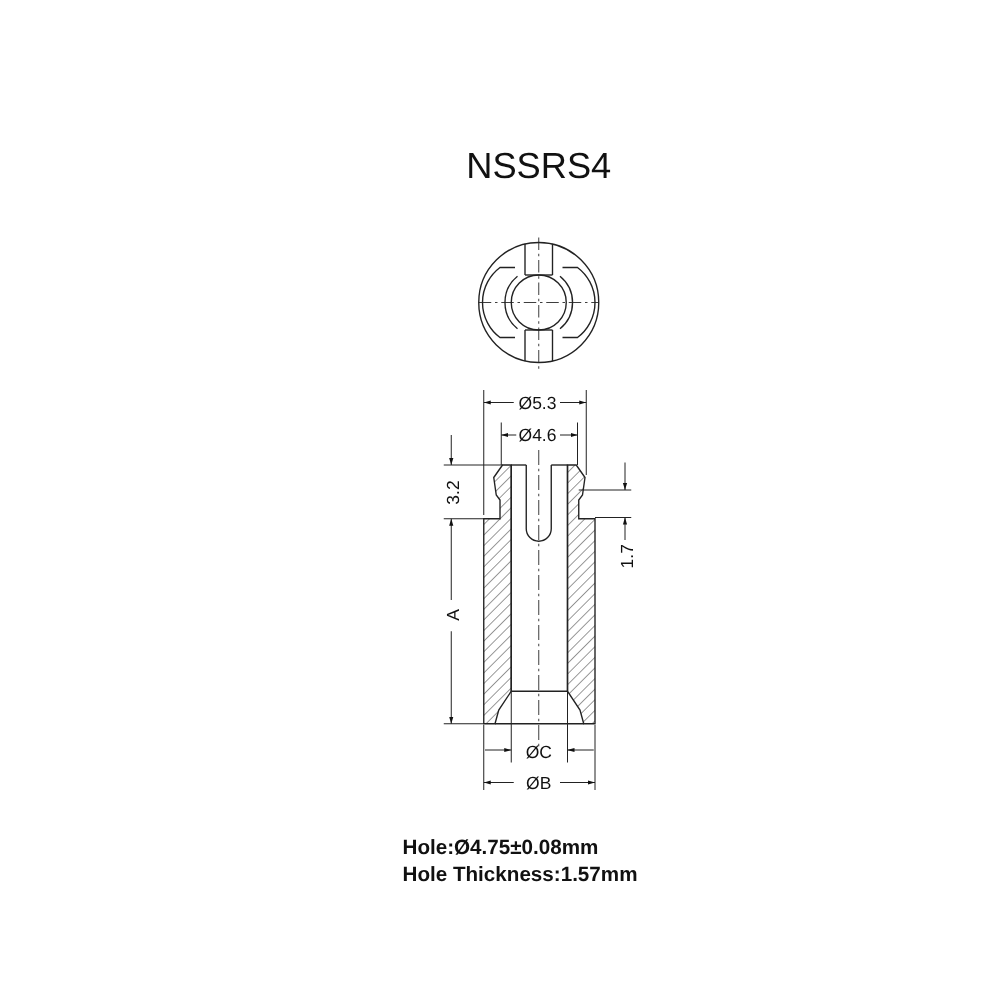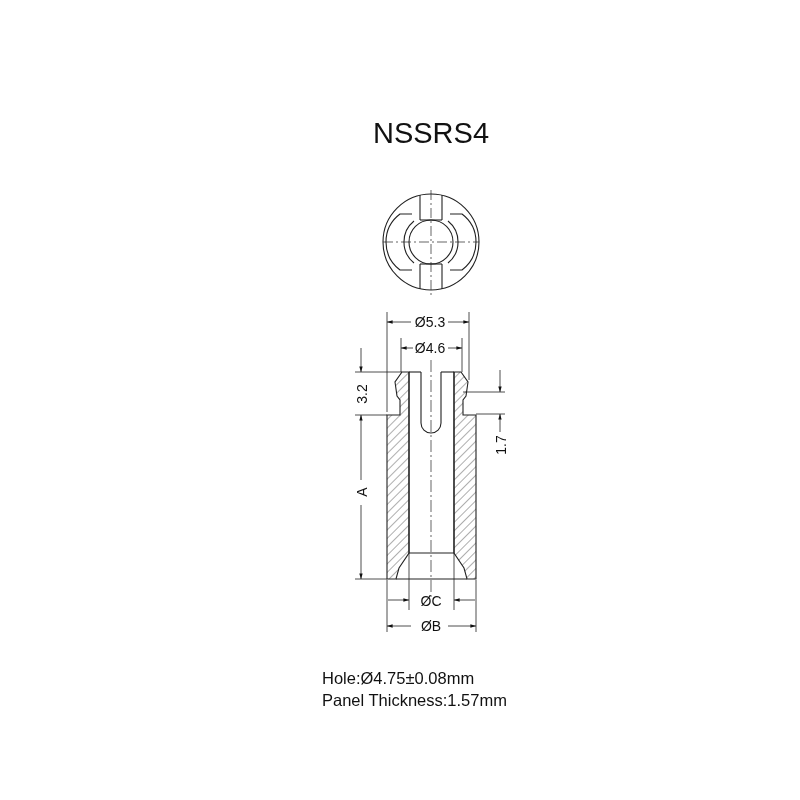--- a/index.html
+++ b/index.html
@@ -1,19 +1,19 @@
 <!DOCTYPE html>
 <html><head>
 <meta charset="utf-8">
 <style>
   html, body { margin: 0; padding: 0; background: #ffffff; }
   body { width: 800px; height: 800px; position: relative; overflow: hidden; font-family: "Liberation Sans", sans-serif; color: #111; }
   .title { position: absolute; left: 0; width: 862px; top: 117px; text-align: center; font-size: 29px; letter-spacing: 0px; }
   svg.drawing { position: absolute; left: 0; top: 0; }
-  .notes { position: absolute; left: 322px; top: 667px; font-size: 16.5px; line-height: 22px; }
+  .notes { position: absolute; left: 322px; top: 667px; font-size: 16.5px; line-height: 22px; font-weight: bold; }
   .dimtext { font-family: "Liberation Sans", sans-serif; font-size: 14px; fill: #111; }
 </style>
 </head>
 <body>
 
 <div class="title">NSSRS4</div>
 
 <svg class="drawing" width="800" height="800" viewBox="0 0 800 800">
   <defs>
     <pattern id="hatch" patternUnits="userSpaceOnUse" width="6" height="6" patternTransform="rotate(45)">
@@ -101,14 +101,14 @@
     <text class="dimtext" x="0" y="0" text-anchor="middle" transform="translate(367,394) rotate(-90)">3.2</text>
     <text class="dimtext" x="0" y="0" text-anchor="middle" transform="translate(367,492) rotate(-90)">A</text>
     <text class="dimtext" x="0" y="0" text-anchor="middle" transform="translate(506,445) rotate(-90)">1.7</text>
     <text class="dimtext" x="431" y="606" text-anchor="middle">ØC</text>
     <text class="dimtext" x="431" y="631" text-anchor="middle">ØB</text>
   </g>
 </svg>
 
 <div class="notes">
   <div>Hole:Ø4.75±0.08mm</div>
-  <div>Panel Thickness:1.57mm</div>
+  <div>Hole Thickness:1.57mm</div>
 </div>
 
 </body></html>

